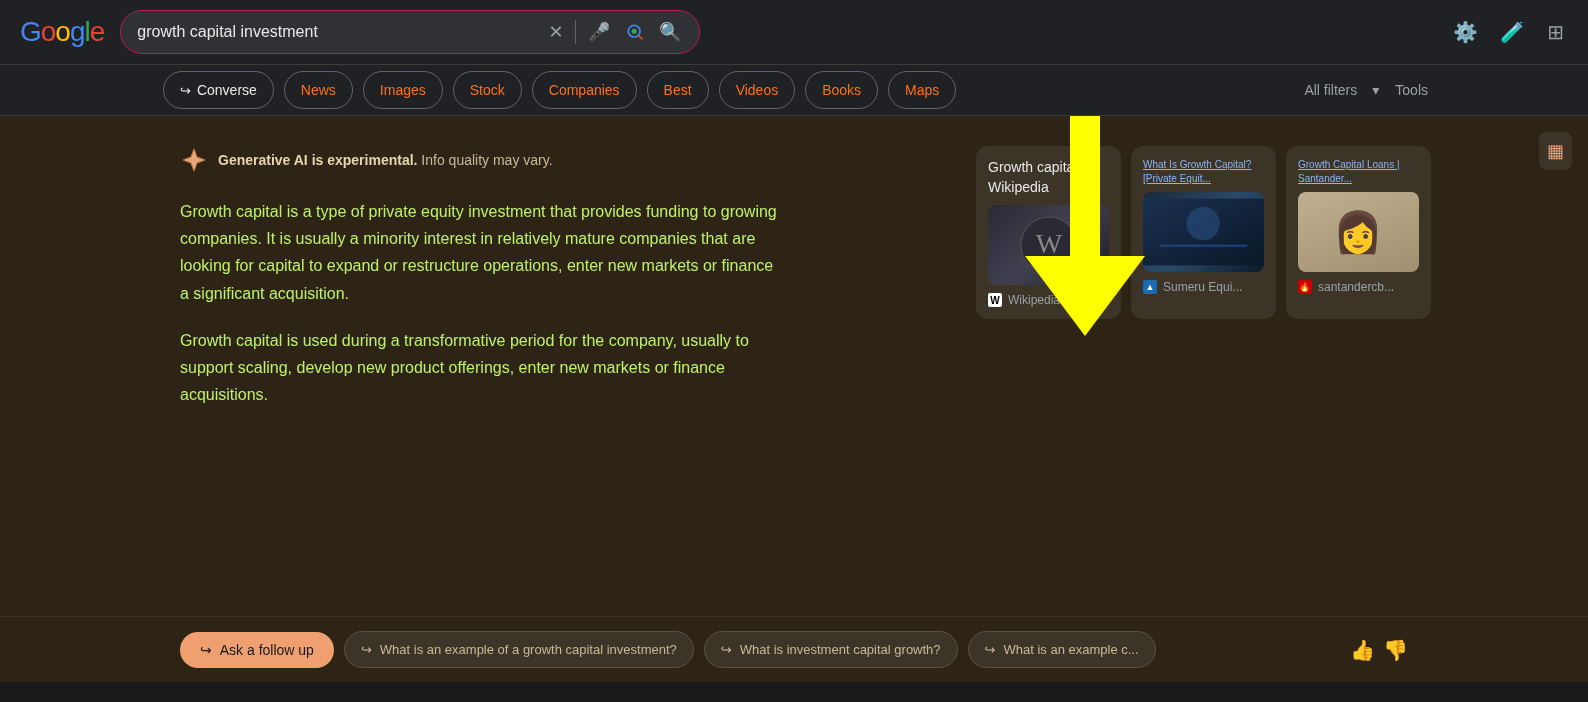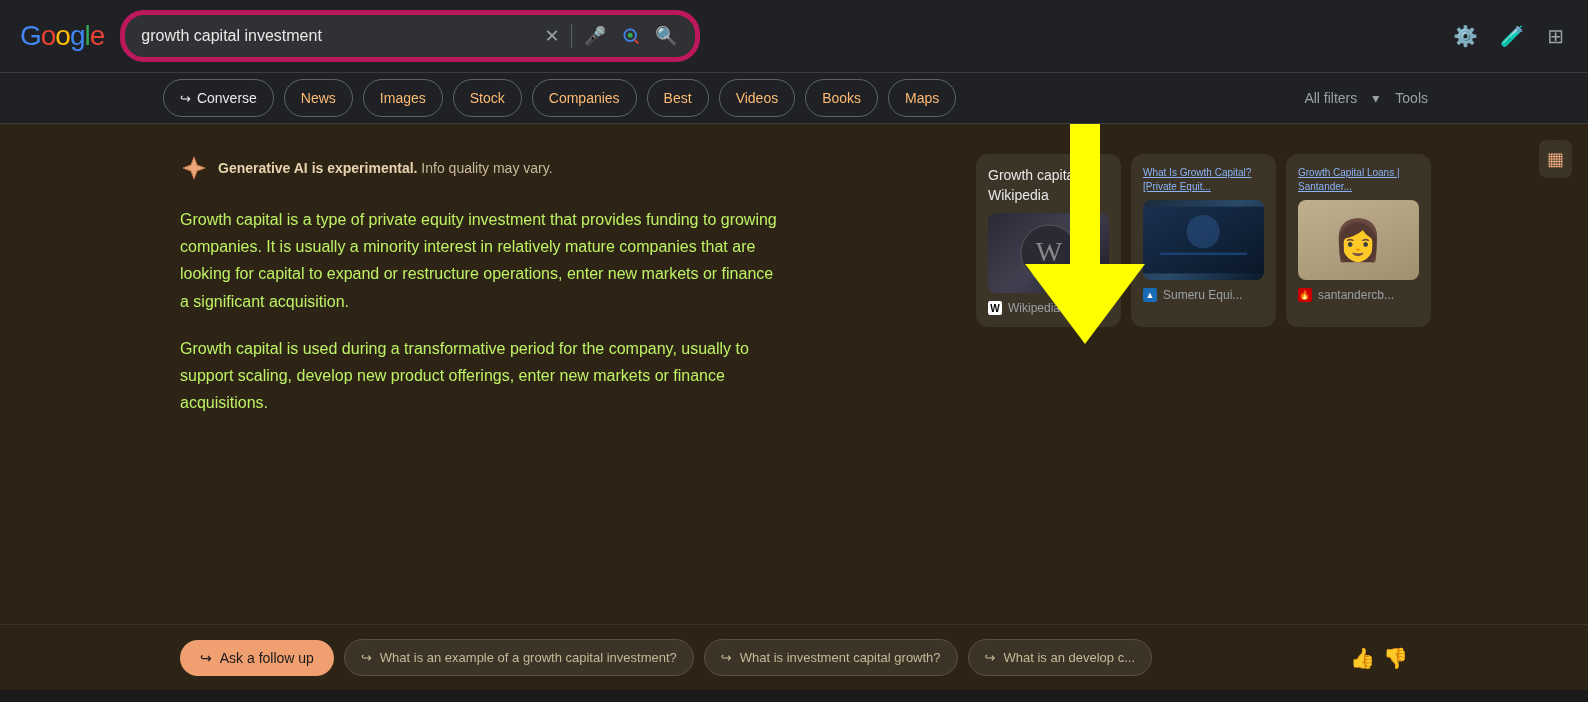--- a/index.html
+++ b/index.html
@@ -33,21 +33,21 @@
     .google-logo span:nth-child(2) { color: #ea4335; }
     .google-logo span:nth-child(3) { color: #fbbc05; }
     .google-logo span:nth-child(4) { color: #4285f4; }
     .google-logo span:nth-child(5) { color: #34a853; }
     .google-logo span:nth-child(6) { color: #ea4335; }
 
     .search-bar {
       display: flex;
       align-items: center;
       background: #303134;
-      border: 5px solid #be185d;
+      border: 1px solid #be185d;
       border-radius: 24px;
       padding: 8px 16px;
       flex: 0 0 580px;
       gap: 10px;
     }
     .search-input {
       background: none;
       border: none;
       outline: none;
       color: #e8e8e8;
@@ -96,21 +96,21 @@
       background: #202124;
       padding: 0 160px;
       display: flex;
       align-items: center;
       gap: 4px;
       border-bottom: 1px solid #3c3c3c;
     }
     .nav-tab {
       padding: 10px 16px;
       font-size: 14px;
-      color: #fdba74;
+      color: #f97316;
       cursor: pointer;
       border: 1px solid #5f6368;
       border-radius: 20px;
       margin: 6px 3px;
       display: flex;
       align-items: center;
       gap: 6px;
       white-space: nowrap;
       background: none;
       transition: background 0.1s;
@@ -510,20 +510,20 @@
   <div class="suggestion-chip">
     <span>↪</span>
     <span>What is an example of a growth capital investment?</span>
   </div>
   <div class="suggestion-chip">
     <span>↪</span>
     <span>What is investment capital growth?</span>
   </div>
   <div class="suggestion-chip">
     <span>↪</span>
-    <span>What is an develop c...</span>
+    <span>What is an example c...</span>
   </div>
 
   <div class="feedback-icons">
     <button class="feedback-btn">👍</button>
     <button class="feedback-btn">👎</button>
   </div>
 </div>
 
 </body></html>

